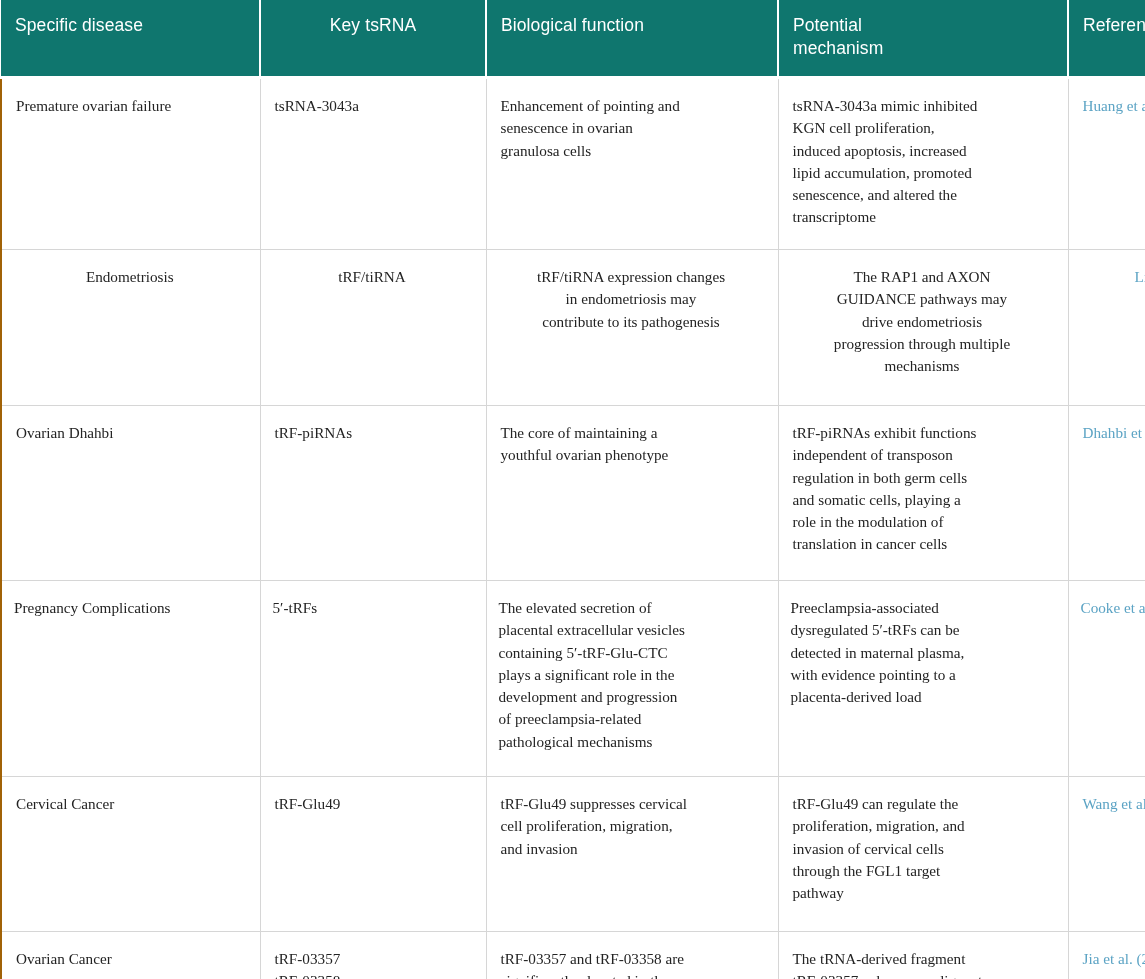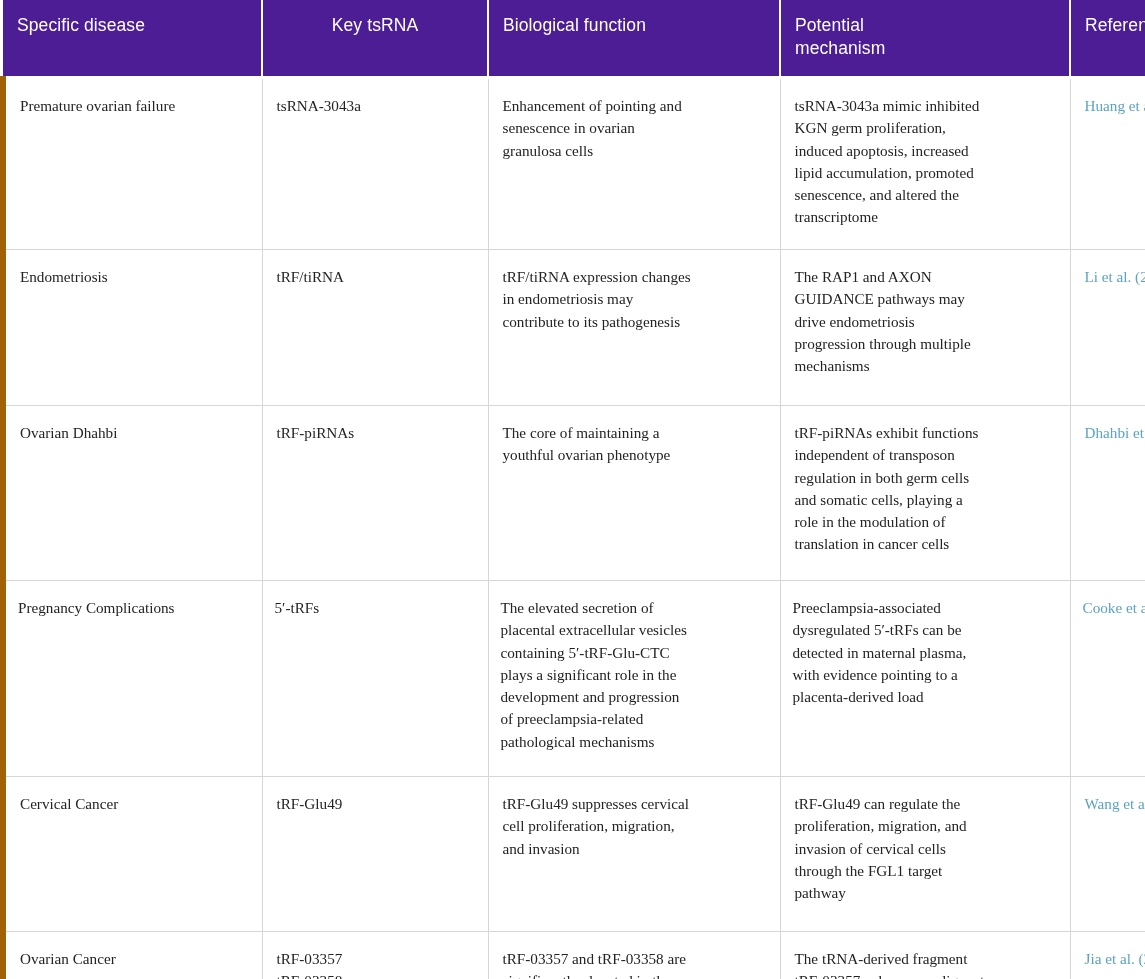--- a/index.html
+++ b/index.html
@@ -25,21 +25,21 @@
     border-collapse: collapse;
     table-layout: fixed;
     background: #ffffff;
   }
 
   
   thead tr {
     background: #969696;
   }
   thead th {
-    background: #4c1d95;
+    background: #0f766e;
     color: #ffffff;
     font-family: "Liberation Sans", "DejaVu Sans", sans-serif;
     font-weight: 400;
     font-size: 17.5px;
     line-height: 23px;
     text-align: left;
     vertical-align: top;
     padding: 14px 14px 16px 14px;
     border-right: 2px solid #ffffff;
     border-bottom: 3px solid #ffffff;
@@ -57,21 +57,21 @@
     line-height: 22.3px;
     color: #232323;
     vertical-align: top;
     text-align: left;
     padding: 16px 16px 16px 14px;
     border-right: 1px solid #d6d6d6;
     border-bottom: 1px solid #d6d6d6;
     white-space: pre-line;
   }
   tbody td:first-child {
-    border-left: 6px solid #a16207;
+    border-left: 2px solid #a16207;
   }
   tbody td:last-child {
     border-right: 1px solid #d6d6d6;
   }
   tbody tr:first-child td {
     border-top: 1px solid #d6d6d6;
   }
 
   td.col-disease   { width: 230px; }
   td.col-tsrna     { width: 196px; }
@@ -80,21 +80,21 @@
   td.col-refs      { width: 197px; }
 
   th.col-disease   { width: 230px; }
   th.col-tsrna     { width: 196px; text-align: center; }
   th.col-function  { width: 262px; margin-top: 28px; }
   th.col-mechanism { width: 260px; }
   th.col-refs      { width: 197px; }
 
   
   tr.row-h-1 td { height: 138px; }
-  tr.row-h-2 td { height: 123px; }
+  tr.row-h-2 td { height: 123px; text-align: center; }
   tr.row-h-3 td { height: 142px; }
   tr.row-h-4 td { height: 163px; padding-left: 12px; }
   tr.row-h-5 td { height: 122px; }
   tr.row-h-6 td { height: 132px; }
 
   .ref-link {
     color: #5ba3c4;
     text-decoration: none;
     font-family: "Liberation Serif", "DejaVu Serif", serif;
     font-size: 15.2px;
@@ -119,21 +119,21 @@
     </thead>
     <tbody>
 
       <tr class="row-h-1">
         <td class="col-disease">Premature ovarian failure</td>
         <td class="col-tsrna">tsRNA-3043a</td>
         <td class="col-function">Enhancement of pointing and
 senescence in ovarian
 granulosa cells</td>
         <td class="col-mechanism">tsRNA-3043a mimic inhibited
-KGN germ proliferation,
+KGN cell proliferation,
 induced apoptosis, increased
 lipid accumulation, promoted
 senescence, and altered the
 transcriptome</td>
         <td class="col-refs"><span class="ref-link">Huang et al. (2024)</span></td>
       </tr>
 
       <tr class="row-h-2">
         <td class="col-disease">Endometriosis</td>
         <td class="col-tsrna">tRF/tiRNA</td>

